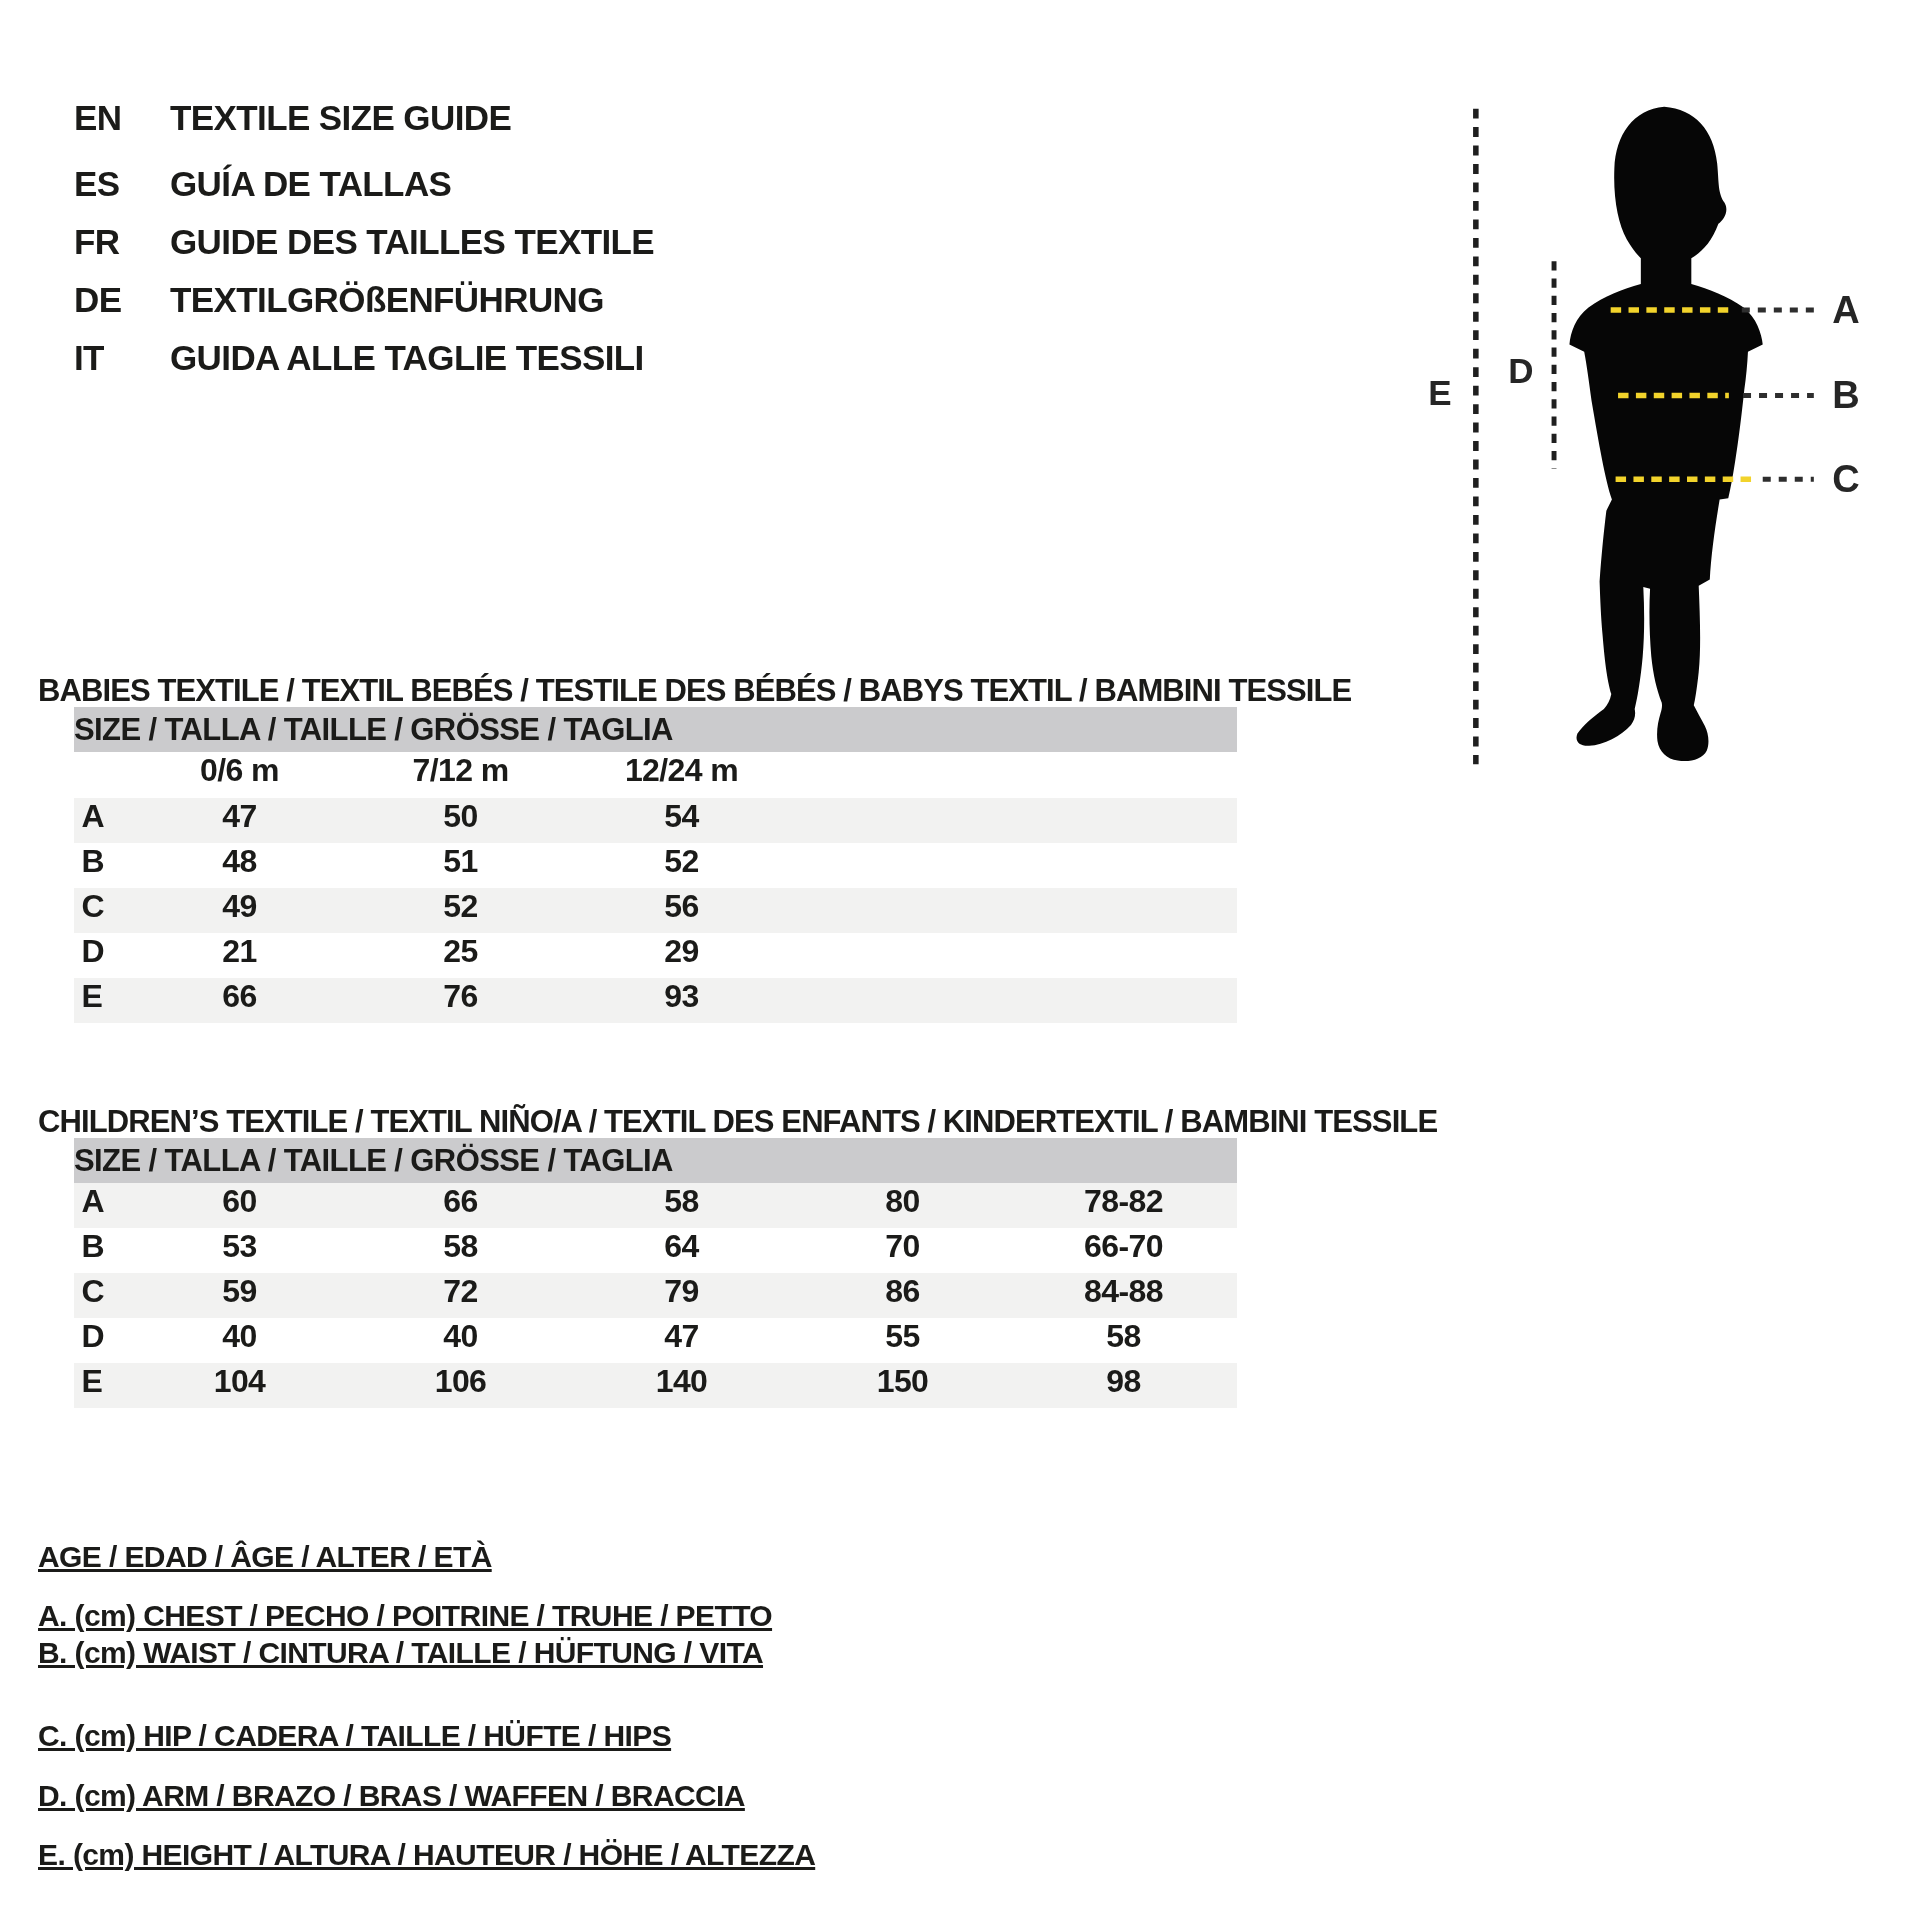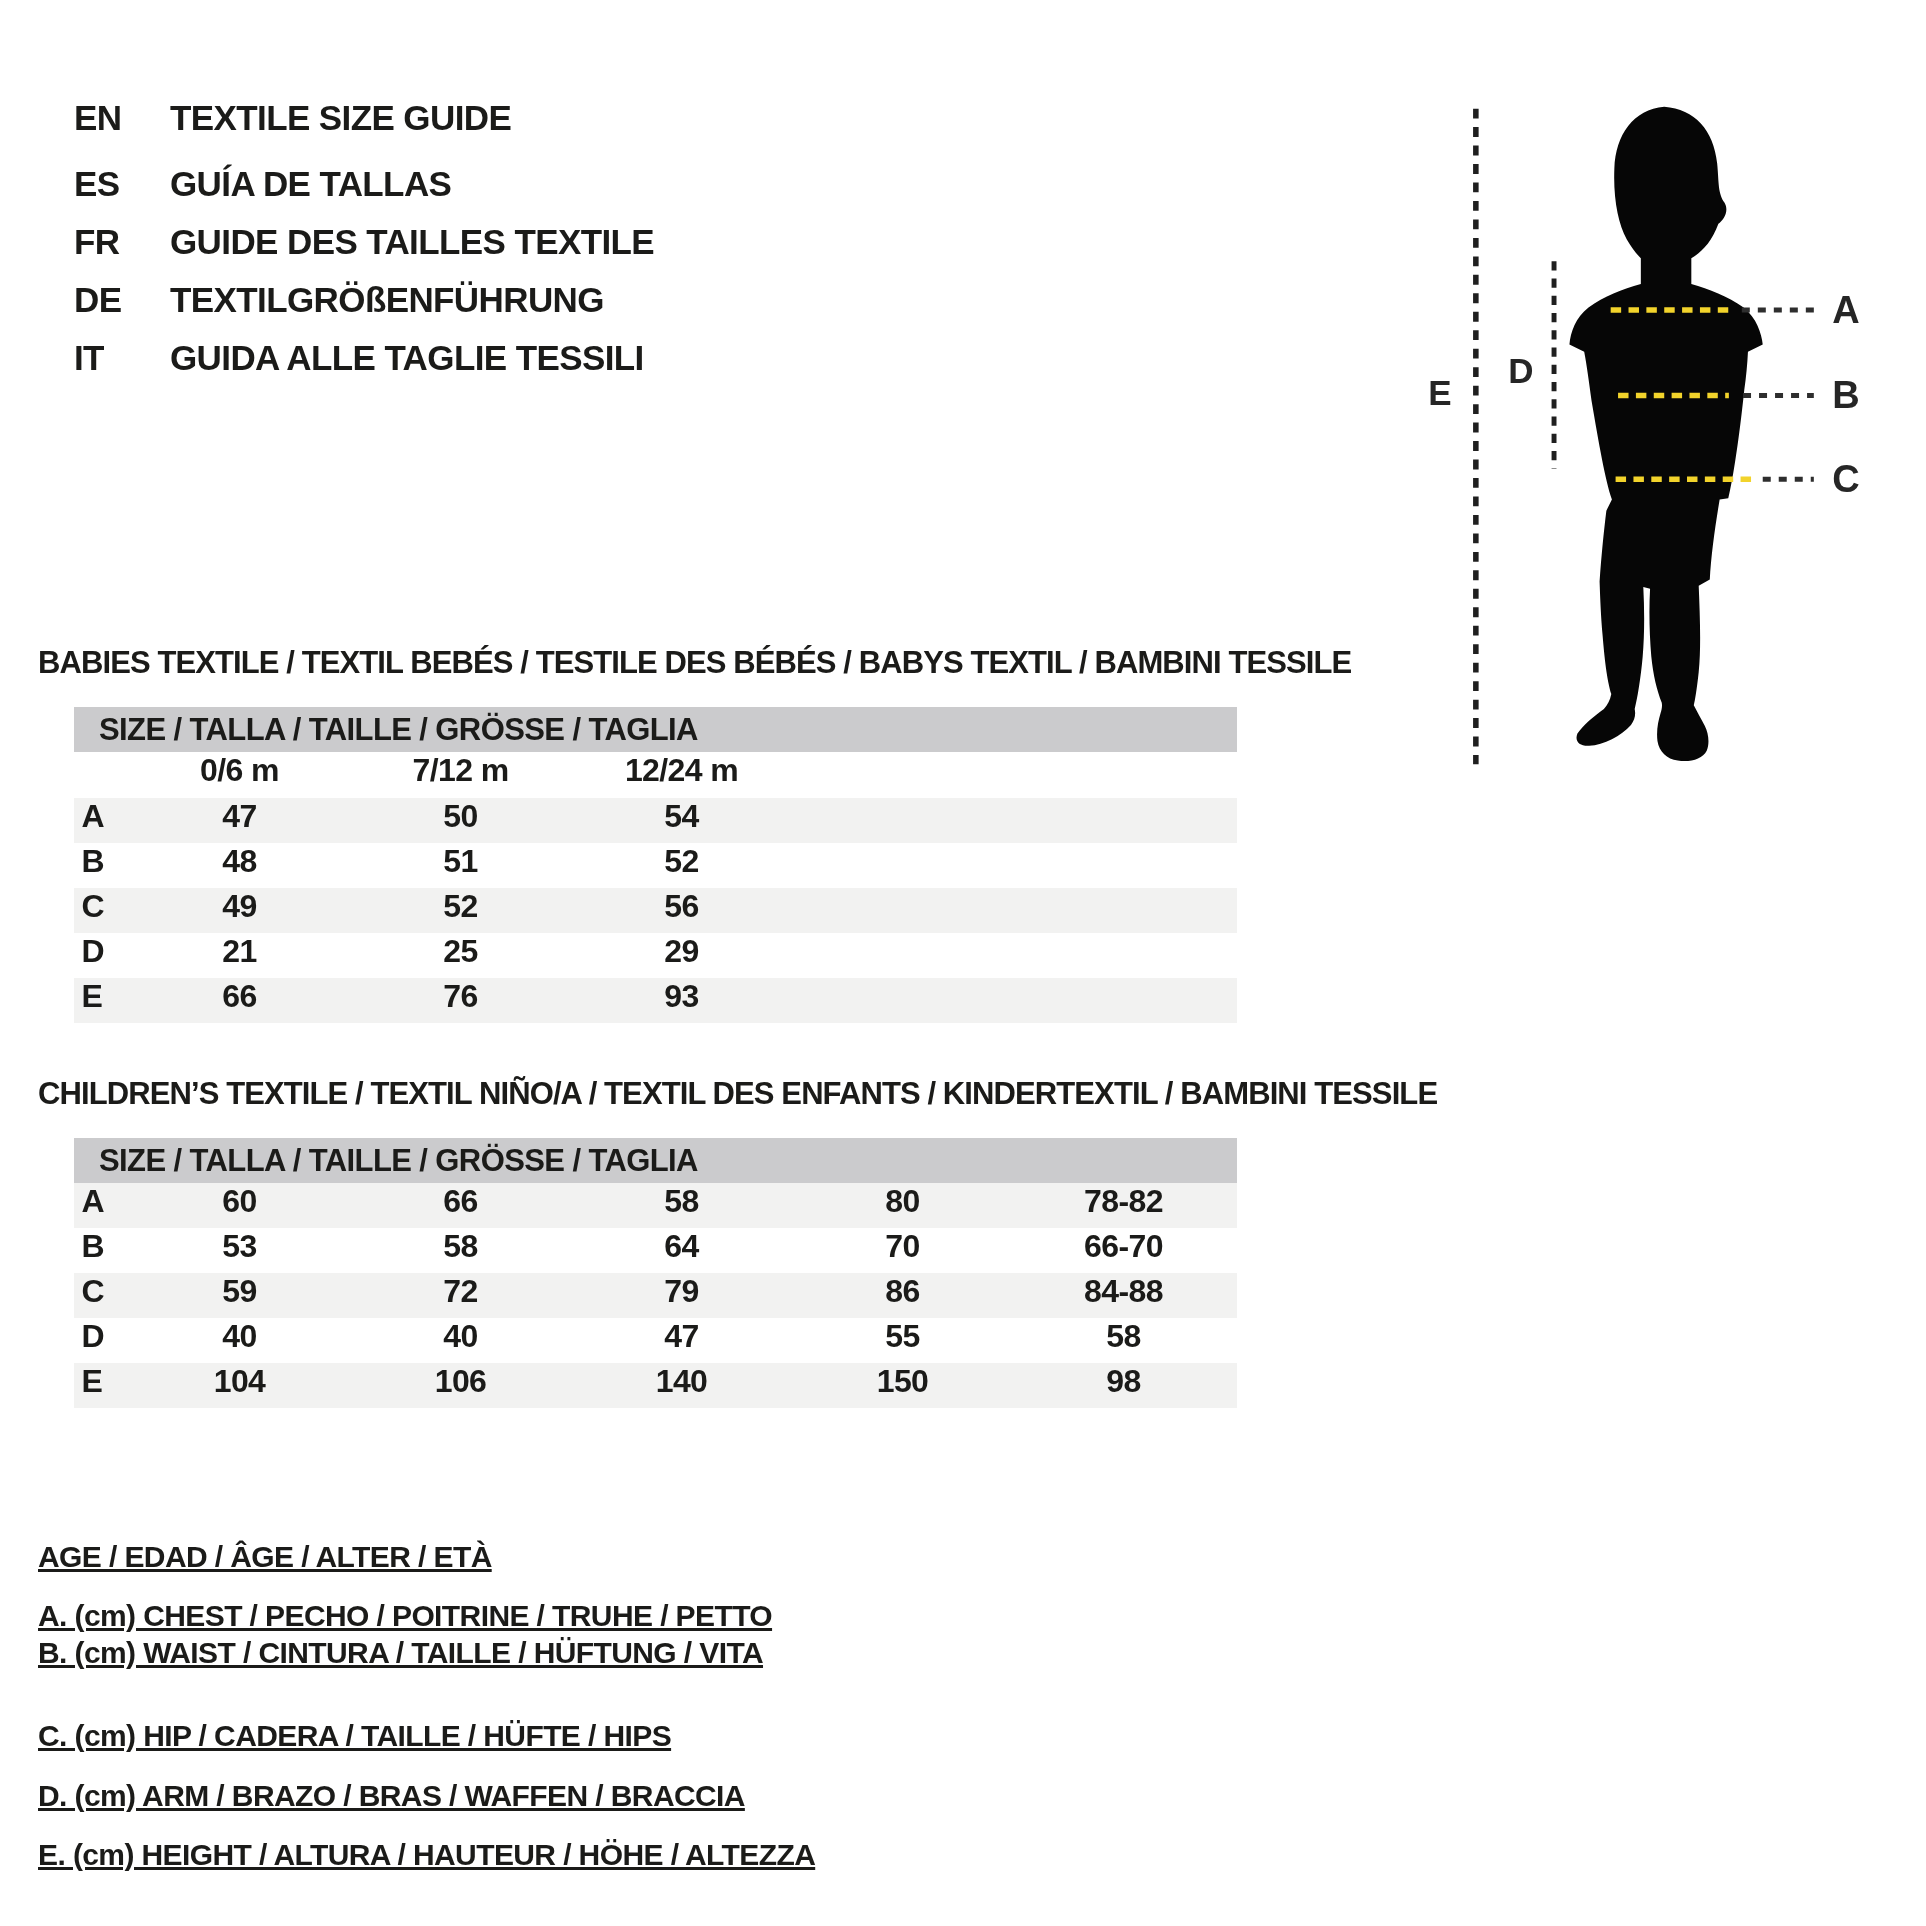--- a/index.html
+++ b/index.html
@@ -11,26 +11,26 @@
     color:#1b1b19;
     overflow:hidden;
   }
   .abs{position:absolute;}
 
   
   .lang-row{position:absolute;left:74px;font-size:35px;letter-spacing:-0.6px;line-height:1;white-space:nowrap;}
   .lang-code{display:inline-block;width:96px;}
 
   
-  .section-title{position:absolute;left:38px;font-size:31px;letter-spacing:-0.9px;line-height:1;white-space:nowrap;}
+  .section-title{position:absolute;left:38px;font-size:31px;letter-spacing:-0.9px;line-height:1;white-space:nowrap;margin-top:28px;}
 
   
   .size-table{position:absolute;left:74px;width:1163px;}
   .tbar{height:45px;background:#cbcbcd;display:flex;align-items:center;
-        padding-left:25px;box-sizing:border-box;font-size:31px;letter-spacing:-0.6px;}
+        padding-left:0;box-sizing:border-box;font-size:31px;letter-spacing:-0.6px;}
   .trow{display:flex;height:45px;align-items:flex-start;font-size:32px;letter-spacing:-0.6px;}
   .trow.head{height:46px;}
   .trow.alt{background:#f2f2f1;}
   .rlabel{width:55px;padding-left:7.4px;box-sizing:border-box;}
   .cell{width:221px;text-align:center;}
 
   
   .legend-line{position:absolute;left:38px;font-size:30px;letter-spacing:-0.6px;line-height:1;white-space:nowrap;text-decoration:underline;}
 
   

